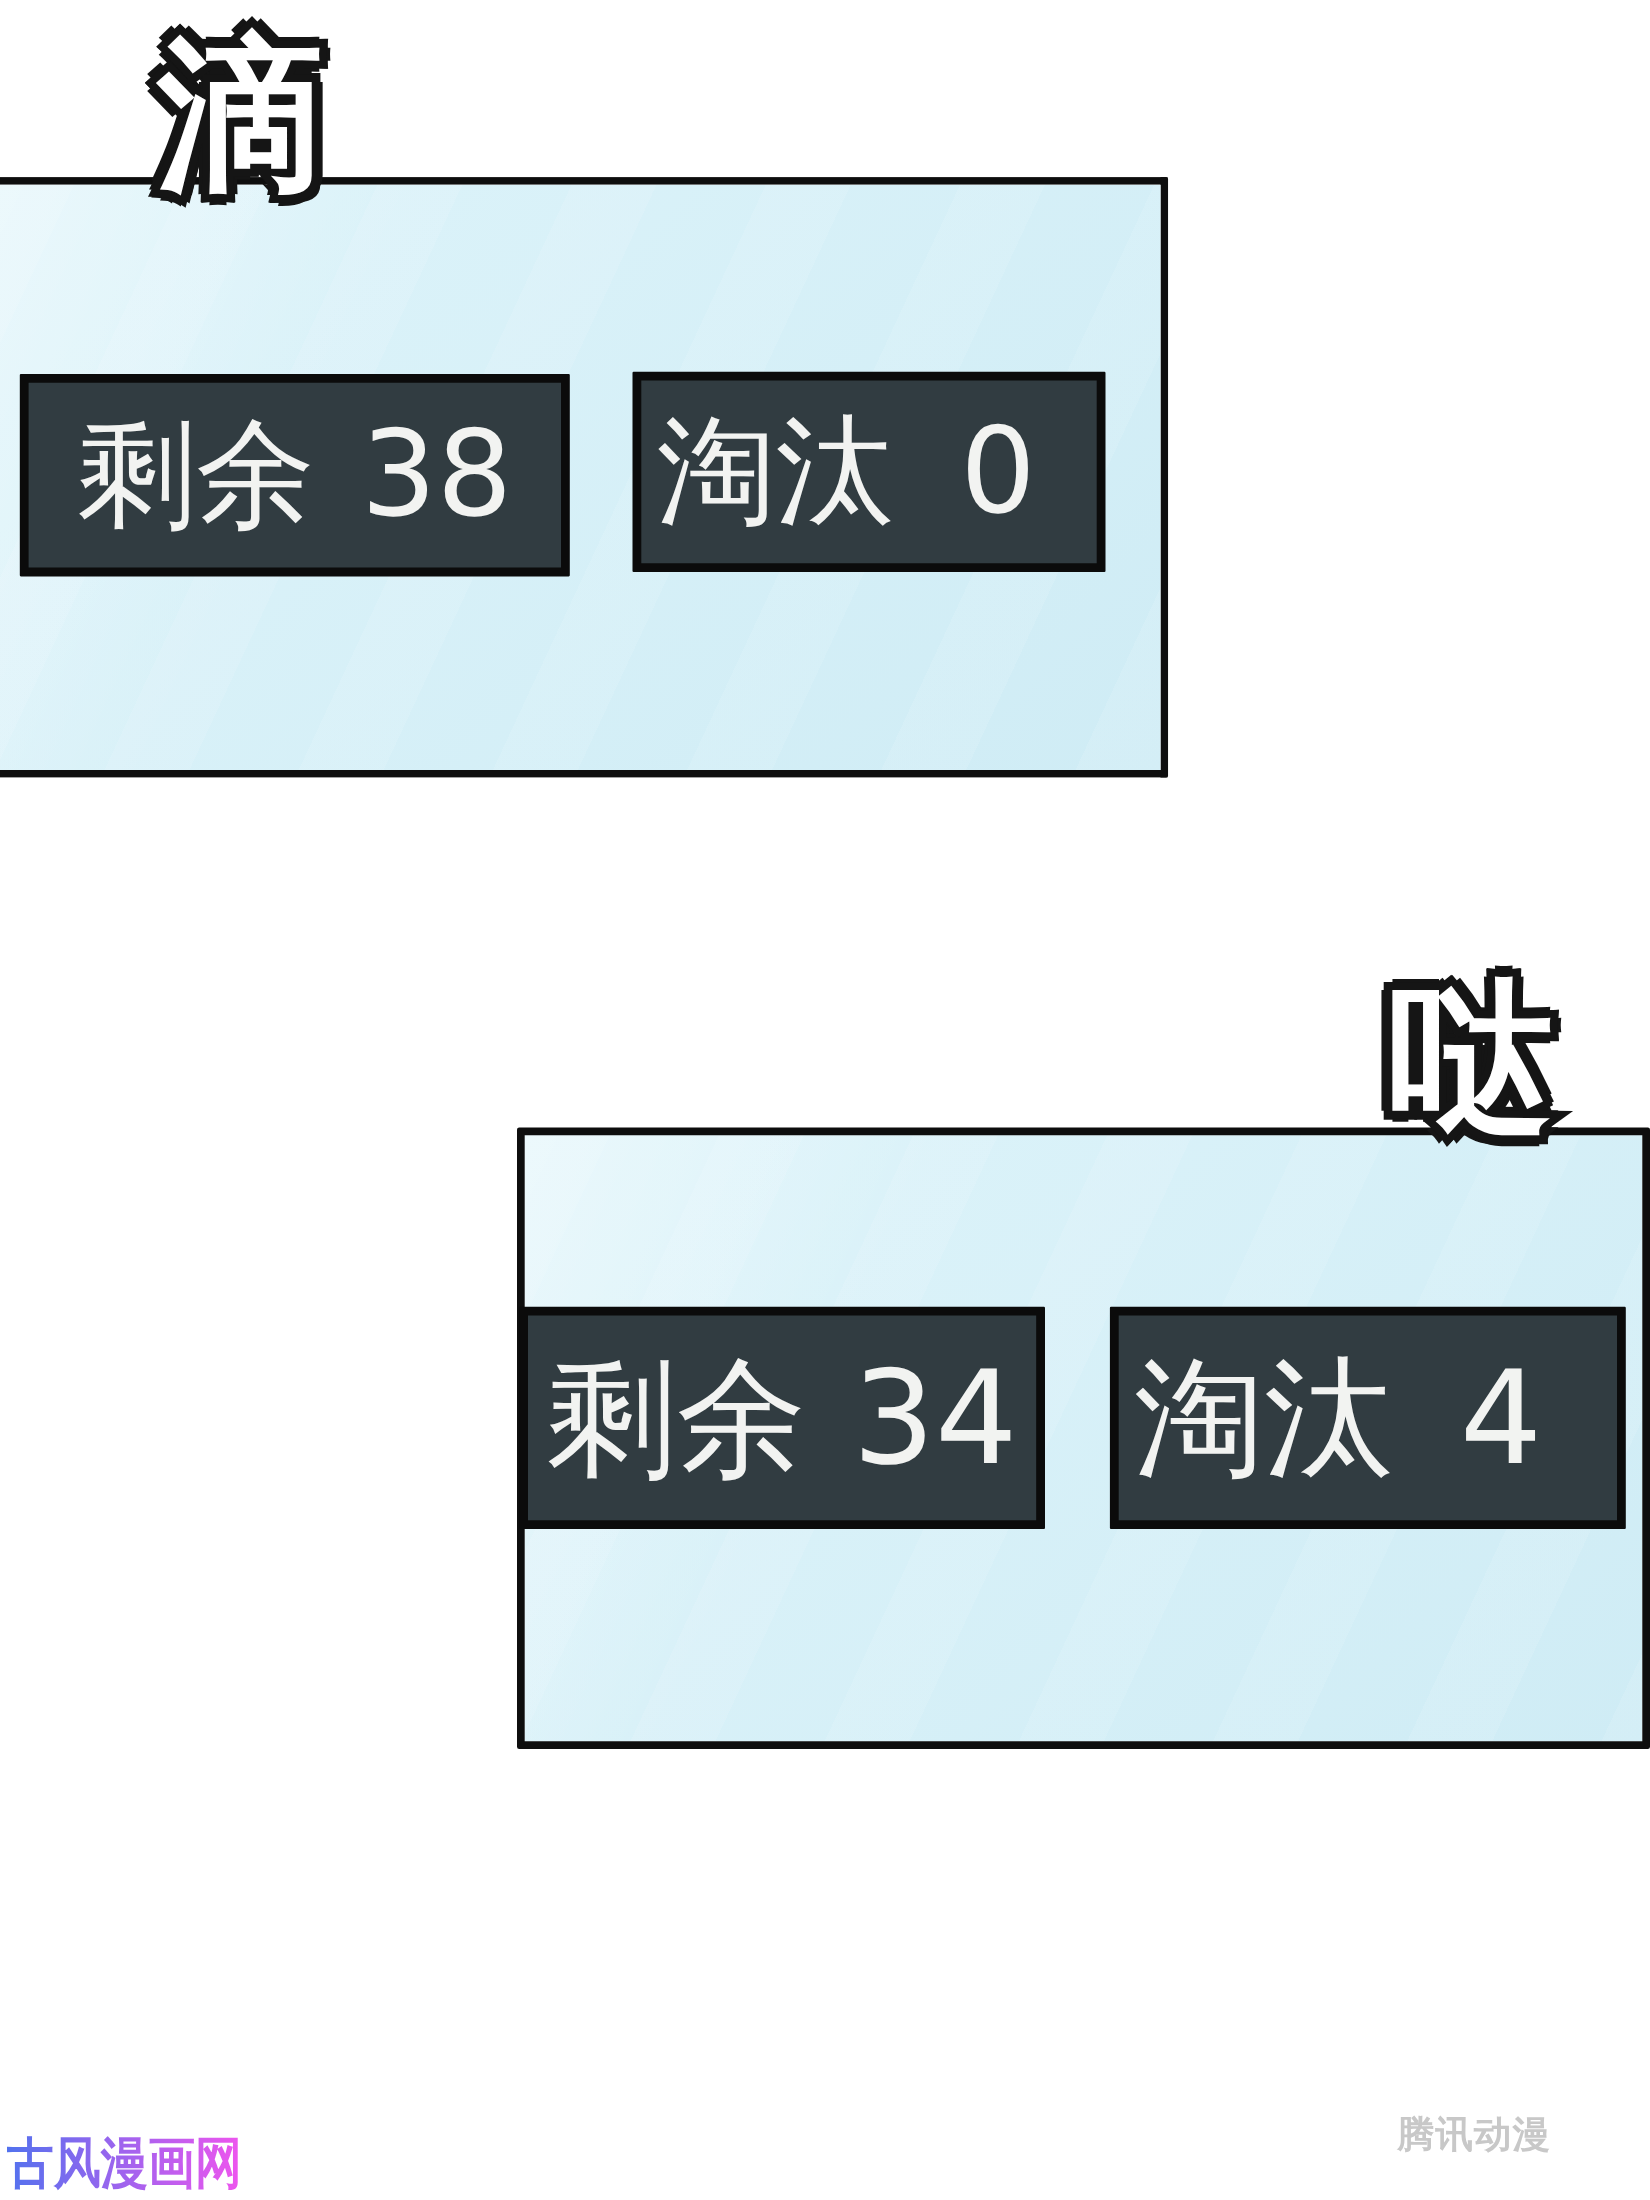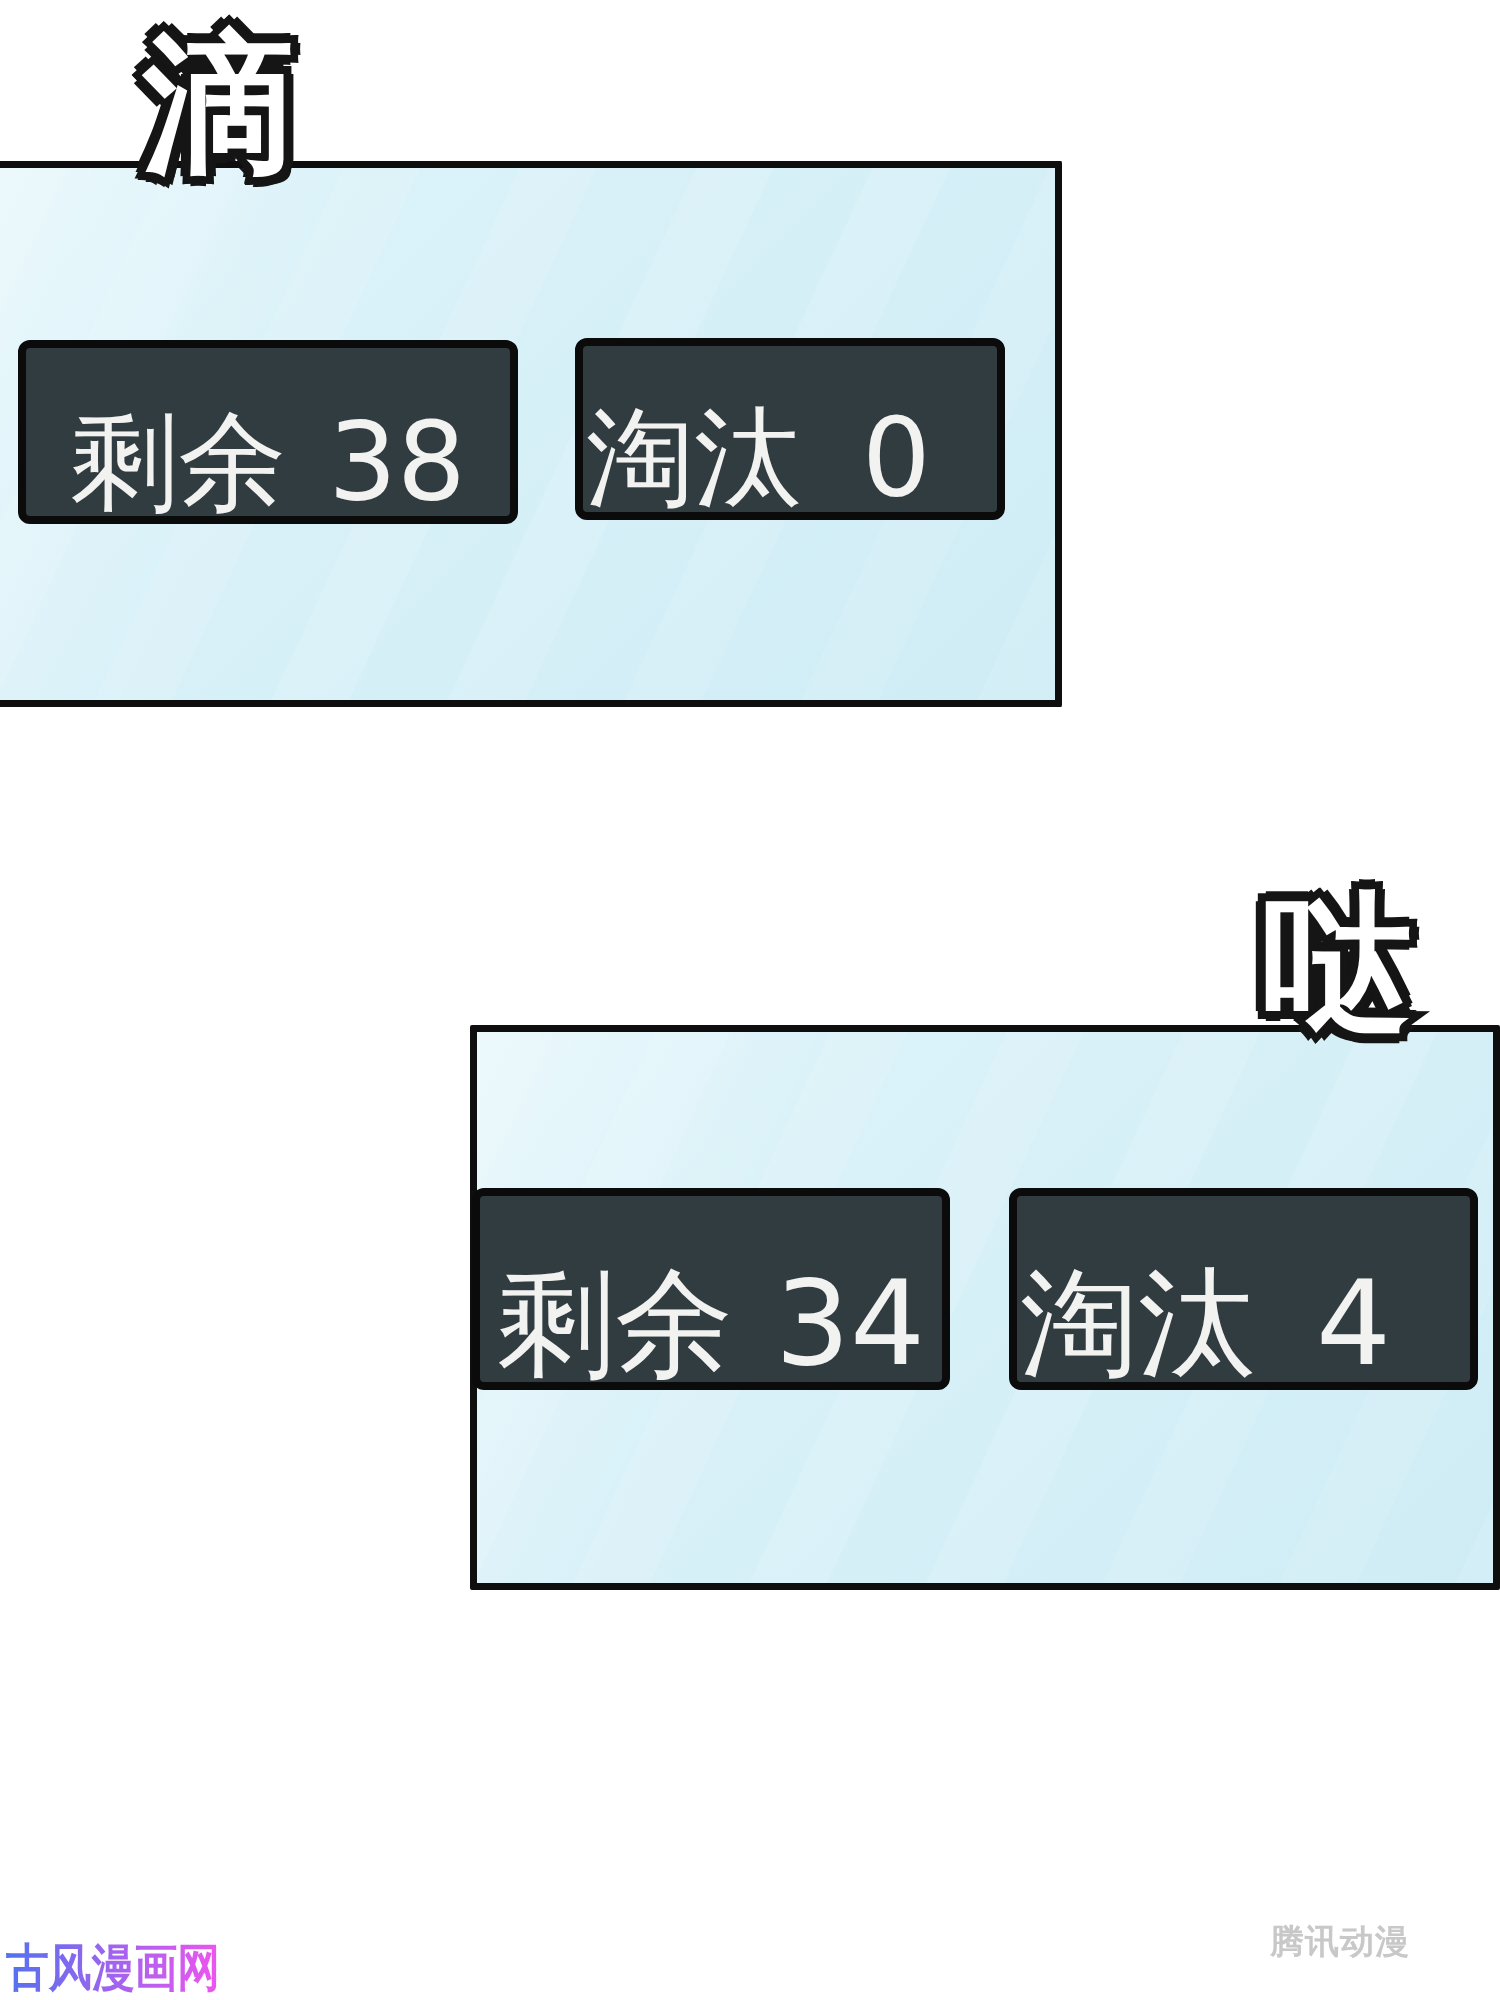--- a/index.html
+++ b/index.html
@@ -24,29 +24,29 @@
       linear-gradient(135deg, var(--panel-grad-a,#def4fa) 0%, var(--panel-grad-b,#cfecf5) 100%);
   }
   .panel-1 { left:-10px; top:161px; width:1072px; height:546px; border-left:none; }
   .panel-2 { left:470px;  top:1025px; width:1030px; height:565px; }
 
   
   .badge {
     position:absolute;
     background:var(--badge-bg,#313c41);
     border:8px solid var(--badge-border,#0b0b0b);
-    border-radius:12px;
+    border-radius:1px;
     color:var(--badge-text,#f2f3f1);
-    display:flex; align-items:flex-end; justify-content:center;
+    display:flex; align-items:center; justify-content:center;
     font-weight:500;
     line-height:1;
     white-space:nowrap;
   }
   .badge .val { margin-left:42px; }
-  .badge.wide { justify-content:flex-start; padding-left:3px; }
+  .badge.wide { justify-content:flex-start; padding-left:14px; }
   .badge.wide .val { margin-left:60px; }
 
   .badge-1 { left:18px;   top:340px;  width:500px; height:184px; font-size:108px; }
   .badge-2 { left:575px;  top:338px;  width:430px; height:182px; font-size:108px; }
   .badge-3 { left:472px;  top:1188px; width:478px; height:202px; font-size:118px; }
   .badge-4 { left:1009px; top:1188px; width:469px; height:202px; font-size:118px; }
 
   
   .sfx {
     position:absolute;

